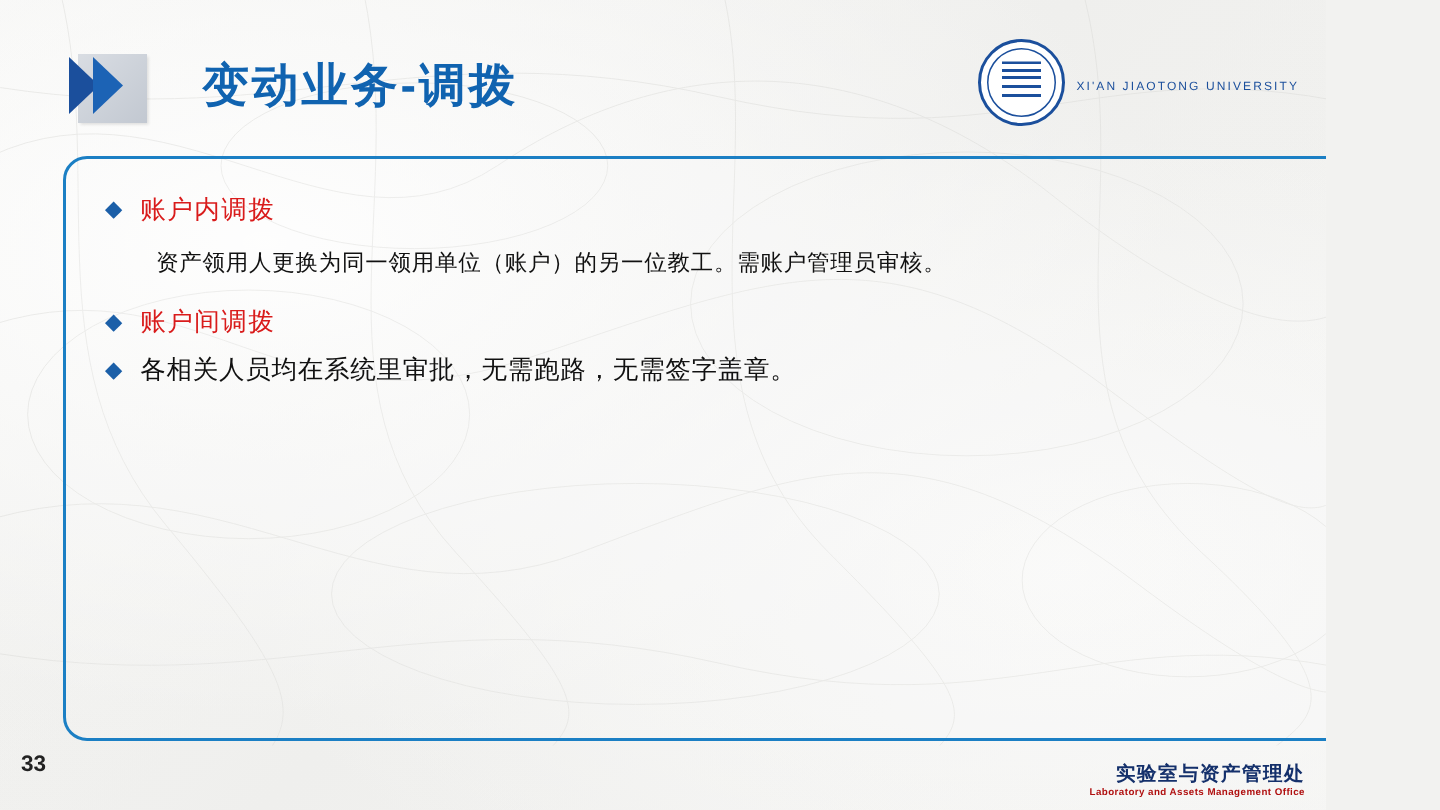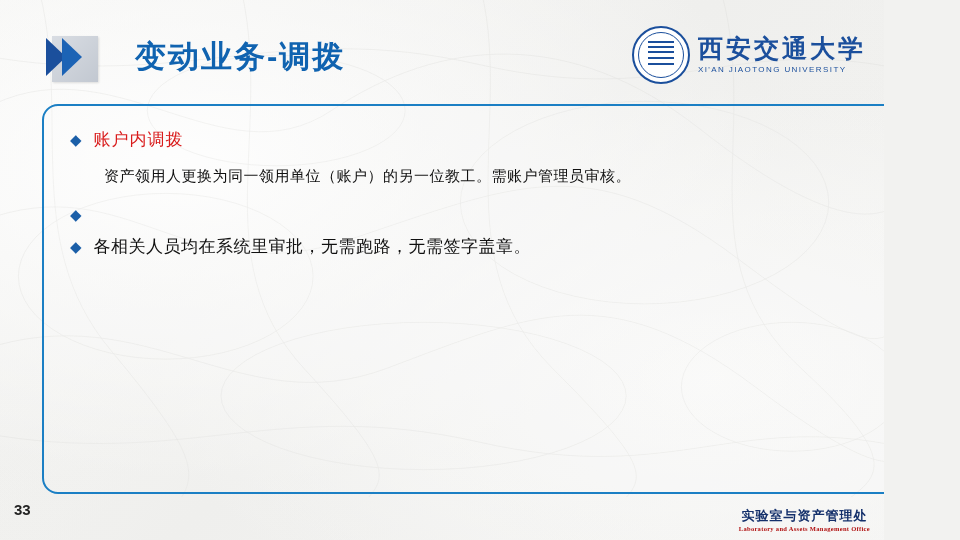--- a/index.html
+++ b/index.html
@@ -196,23 +196,22 @@
     bottom: 22px;
     font-size: 15px;
     font-weight: bold;
     color: #222;
     text-align: right;
   }
   .footer-right {
     position: absolute;
     right: 14px;
     bottom: 8px;
-    text-align: center;
+    text-align: right;
     line-height: 1.1;
-    font-family: Liberation Serif, serif;
   }
   .footer-cn {
     font-size: 13px;
     font-weight: bold;
     color: #14306b;
     letter-spacing: 1px;
   }
   .footer-en {
     font-size: 6.5px;
     font-weight: bold;
@@ -251,36 +250,36 @@
     <div class="chev2"></div>
   </div>
 
   <div class="slide-title">变动业务-调拨</div>
 
   <div class="uni-logo">
     <div class="uni-seal">
       <div class="inner-mark"></div>
     </div>
     <div class="uni-names">
-      <div class="uni-cn">西安交通大学</div>
       <div class="uni-en">XI'AN JIAOTONG UNIVERSITY</div>
     </div>
   </div>
 
   <div class="content-box">
     <div class="content-inner">
 
       <div class="bullet-row">
         <span class="diamond">◆</span>
         <span class="head-red">账户内调拨</span>
       </div>
       <div class="para">资产领用人更换为同一领用单位（账户）的另一位教工。需账户管理员审核。</div>
 
       <div class="bullet-row">
         <span class="diamond">◆</span>
+        <span class="head-red">账户间调拨</span>
       </div>
 
       <div class="bullet-line">
         <span class="diamond">◆</span>
         <span class="txt">各相关人员均在系统里审批，无需跑路，无需签字盖章。</span>
       </div>
 
     </div>
   </div>
 

